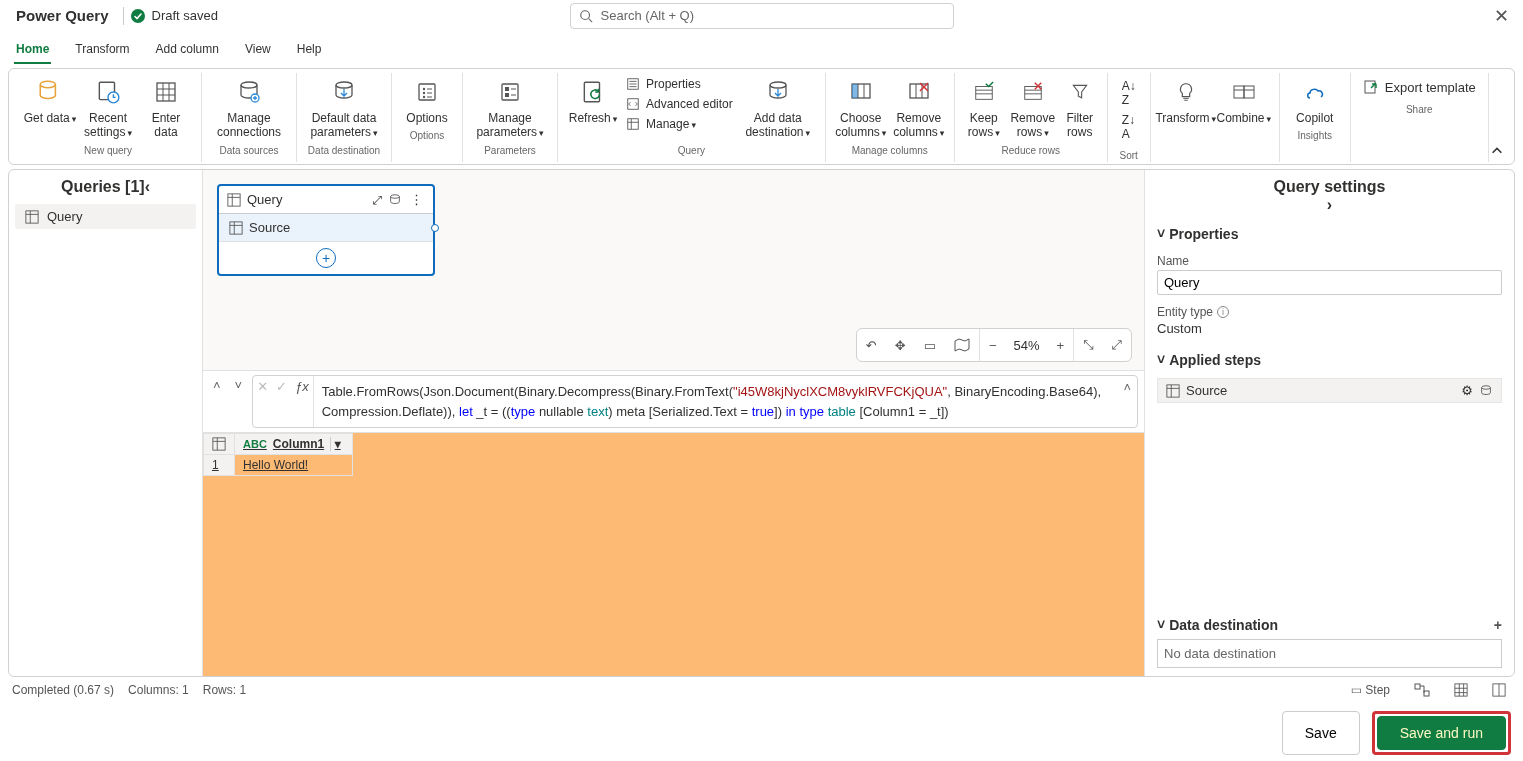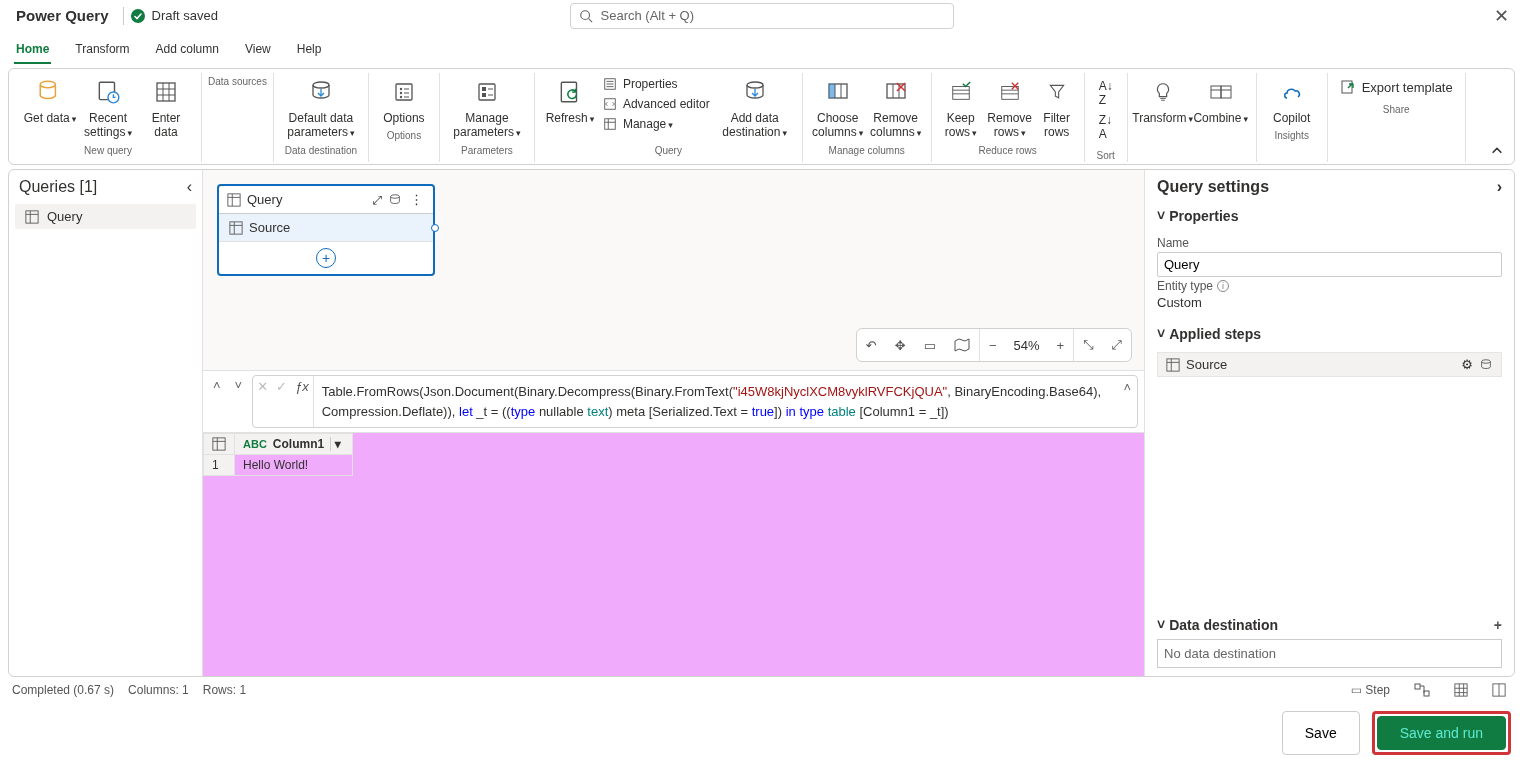--- a/index.html
+++ b/index.html
@@ -29,21 +29,21 @@
 .ritem { display: flex; flex-direction: column; align-items: center; width: 58px; text-align: center; font-size: 12px; line-height: 1.2; cursor: pointer; padding: 2px 2px; }
 .ritem-wide { width: 82px; }
 .ritem-icon { display:flex; align-items:center; justify-content:center; height: 34px; margin-bottom: 2px; color:#555;}
 .ritem-stack { display:flex; flex-direction: column; align-items:flex-start; gap:2px; font-size:12px; padding-top:2px;}
 .ritem-row { display:flex; align-items:center; gap:6px; cursor:pointer; white-space:nowrap; padding:2px 4px;}
 .ribbon-collapse { position:absolute; right:10px; bottom:6px; cursor:pointer; }
 
 
 .workspace { display:flex; height: 508px; margin: 0 8px; border:1px solid #d1d1d1; border-radius:6px; }
 .left-pane { width: 194px; border-right:1px solid #e1e1e1; display:flex; flex-direction:column; }
-.pane-header { display:flex; align-items:center; justify-content:space-between; padding:8px 10px; font-size:16px; font-weight:400; }
+.pane-header { display:flex; align-items:center; justify-content:center; padding:8px 10px; font-size:16px; font-weight:700; }
 .query-item { display:flex; align-items:center; gap:8px; padding:5px 10px; margin:0 6px; background:#f3f2f1; border-radius:2px; cursor:pointer; font-size:13px;}
 .center-pane { flex:1; display:flex; flex-direction:column; background:#faf9f8; position:relative; }
 .diagram-area { height:200px; padding:14px; position:relative; }
 .query-card { width:218px; border:2px solid #0f6cbd; border-radius:4px; background:#fff; }
 .query-card-header { display:flex; align-items:center; gap:6px; padding:6px 8px; border-bottom:1px solid #ccc; }
 .query-card-header .spacer { flex:1;}
 .step-row { display:flex; align-items:center; gap:6px; padding:6px 10px; background:#eaf2fb; border-bottom:1px solid #e1e1e1; position:relative;}
 .step-connector { position:absolute; right:-6px; top:50%; width:8px; height:8px; background:#fff; border:1px solid #0f6cbd; border-radius:50%; transform:translateY(-50%);}
 .add-step { display:flex; justify-content:center; padding:6px; }
 .add-circle { width:20px; height:20px; border:1px solid #0f6cbd; border-radius:50%; display:flex; align-items:center; justify-content:center; color:#0f6cbd; font-size:14px; cursor:pointer;}
@@ -57,50 +57,50 @@
 .formula-wrap { display:flex; align-items:flex-start; border-top:1px solid #e1e1e1; border-bottom:1px solid #e1e1e1; background:#fff; padding:4px 6px; gap:6px; }
 .fb-btn { padding:3px 4px; color:#666; cursor:pointer; }
 .formula-box { flex:1; display:flex; border:1px solid #d1d1d1; border-radius:4px; font-family:Consolas,monospace; font-size:13px; position:relative;}
 .formula-left { display:flex; border-right:1px solid #e1e1e1;}
 .formula-code { flex:1; padding:6px 28px 6px 8px; line-height:1.5; white-space:pre-wrap; }
 .fx-label { font-style:italic; color:#555;}
 .tk-str { color:#a31515;} .tk-kw{color:#0000ff;} .tk-type{color:#008080;} .tk-bool{color:#0000ff;}
 .formula-expand { position:absolute; top:4px; right:6px; cursor:pointer; color:#666;}
 
 
-.preview { flex:1; background:#f0abfc; }
+.preview { flex:1; background:#fdba74;text-decoration:underline; }
 .preview table { border-collapse:collapse; }
 .preview th, .preview td { border:1px solid #e1e1e1; padding:3px 8px; font-size:12px; text-align:left; }
 .preview th { background:#f3f2f1; }
 .rownum { background:#f3f2f1; width:26px; text-align:center; }
 .col-head { display:flex; align-items:center; gap:6px;}
 .col-dd { width:14px; border-left:1px solid #ccc; text-align:center; cursor:pointer;}
 
 
 .right-pane { width:370px; border-left:1px solid #e1e1e1; display:flex; flex-direction:column; padding:8px 12px; }
-.rp-header { display:flex; justify-content:space-between; align-items:center; font-size:16px; font-weight:600; padding-bottom:6px;}
+.rp-header { display:flex; justify-content:space-between; align-items:center; font-size:16px; font-weight:600; padding-bottom:6px;flex-direction:column;}
 .rp-section-title { display:flex; align-items:center; gap:4px; font-size:14px; font-weight:600; padding:6px 0;}
 .rp-label { font-size:12px; color:#555; margin-top:6px;}
 .rp-input { width:100%; border:1px solid #ccc; border-radius:2px; padding:4px 6px; font-size:13px; margin-top:2px;}
 .rp-line { display:flex; align-items:center; gap:4px;}
 .applied-step { display:flex; align-items:center; background:#f3f2f1; border:1px solid #e5e5e5; padding:4px 8px; gap:6px; margin-top:4px;}
 .applied-step .spacer{flex:1;}
 .no-dest { border:1px solid #ccc; text-align:left; padding:6px; color:#666; margin-top:6px; font-size:13px;}
 .dest-title { display:flex; justify-content:space-between; align-items:center; font-size:14px; font-weight:600; padding-top:8px;}
 .rp-add { cursor:pointer; color:#555;}
 
 
 .statusbar { display:flex; align-items:center; padding:6px 12px; font-size:12px; color:#555; gap:14px;}
 .statusbar .spacer{flex:1;}
 .sb-icon { padding:0 5px; cursor:pointer; color:#555;}
 
 
 .footer-btns { display:flex; justify-content:flex-end; gap:12px; padding:8px 12px 8px 0;}
 .btn { border:1px solid #ccc; border-radius:4px; padding:8px 22px; font-size:14px; cursor:pointer; background:#fff;}
-.btn-primary { background:#107c41; color:#5eead4; border-color:#107c41;}
+.btn-primary { background:#107c41; color:#fef9c3; border-color:#107c41;}
 .hl-frame { border:3px solid #d13438; padding:2px; border-radius:4px;}
 
 .chev::after{content:"\25BE"; font-size:9px; margin-left:2px;}
 svg { display:block; }
 </style>
 </head>
 <body>
 
 <div class="titlebar">
   <div class="titlebar-name">Power Query</div>
@@ -165,20 +165,33 @@
               <line x1="15" y1="3" x2="15" y2="21" stroke="#555"></line>
             </svg>
           </div>
         <span>Enter data</span>
       </div>
     </div>
     <div class="rgroup-label">New query</div>
   </div>
 
   <div class="rgroup">
+    <div class="rgroup-items">
+      <div class="ritem ritem-wide">
+        <div class="ritem-icon">
+            <svg width="28" height="24" viewBox="0 0 24 24">
+              <ellipse cx="12" cy="5" rx="8" ry="3" fill="none" stroke="#555" stroke-width="1.3"></ellipse>
+              <path d="M4 5v10c0 1.6 3.6 3 8 3s8-1.4 8-3V5" fill="none" stroke="#555" stroke-width="1.3"></path>
+              <circle cx="18" cy="18" r="4" fill="#fff" stroke="#2b88d8" stroke-width="1.3"></circle>
+              <path d="M18 16v4M16 18h4" stroke="#2b88d8" stroke-width="1.3"></path>
+            </svg>
+          </div>
+        <span>Manage connections</span>
+      </div>
+    </div>
     <div class="rgroup-label">Data sources</div>
   </div>
 
   <div class="rgroup">
     <div class="rgroup-items">
       <div class="ritem ritem-wide">
         <div class="ritem-icon">
             <svg width="26" height="24" viewBox="0 0 24 24">
               <ellipse cx="12" cy="5" rx="8" ry="3" fill="none" stroke="#555" stroke-width="1.3"></ellipse>
               <path d="M4 5v10c0 1.6 3.6 3 8 3s8-1.4 8-3V5" fill="none" stroke="#555" stroke-width="1.3"></path>
@@ -536,21 +549,21 @@
     <div class="rp-header">
       <span>Query settings</span>
       <span style="cursor:pointer;">›</span>
     </div>
     <div class="rp-section-title">
         <span>˅</span>
         <span>Properties</span>
       </div>
     <div class="rp-label">Name</div>
     <input class="rp-input" value="Query" style="">
-    <div class="rp-line" style="margin-top:2px;">
+    <div class="rp-line" style="margin-top:10px;">
       <span class="rp-label" style="margin:0;">Entity type</span>
       <span style="border:1px solid #888;border-radius:50%;width:12px;height:12px;font-size:9px;display:inline-flex;align-items:center;justify-content:center;color:#888;cursor:pointer;">i</span>
     </div>
     <div style="margin-top:2px;">Custom</div>
     <div class="rp-section-title" style="margin-top:10px">
         <span>˅</span>
         <span>Applied steps</span>
       </div>
     <div class="applied-step">
       <svg width="14" height="14" viewBox="0 0 16 16">

